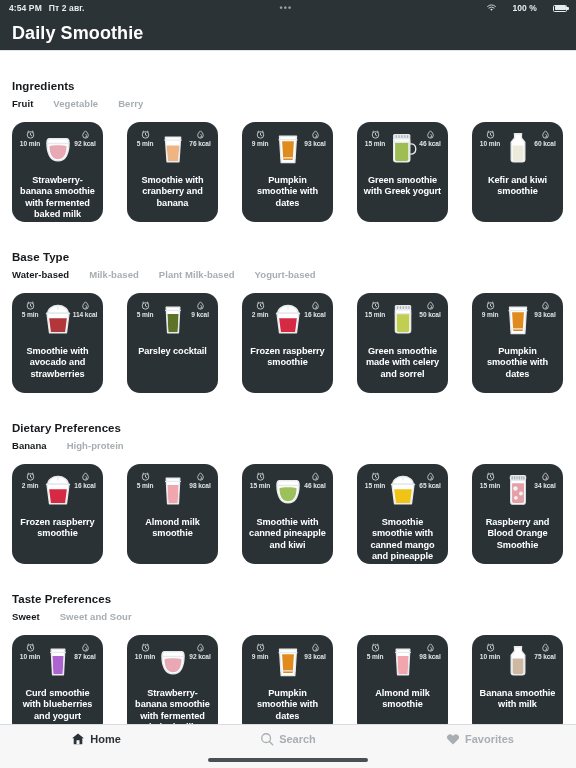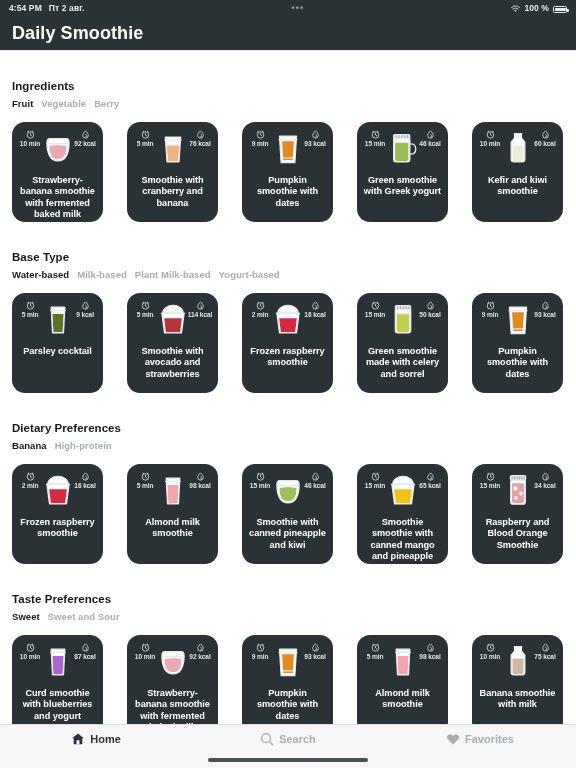--- a/index.html
+++ b/index.html
@@ -14,42 +14,42 @@
 
   
   .statusbar {
     height:16px; background:#2c3337; color:#e9ecee;
     display:flex; align-items:center; font-size:8.5px; font-weight:600;
     padding:0 9px; flex:0 0 16px; letter-spacing:.1px;
   }
   .sb-left { display:flex; align-items:center; gap:7px; }
   .sb-center { flex:1; display:flex; justify-content:center; align-items:center; }
   .sb-dots { letter-spacing:1.2px; color:#9aa2a7; font-size:9px; line-height:1; }
-  .sb-right { display:flex; align-items:flex-end; gap:4px; }
+  .sb-right { display:flex; align-items:center; gap:16px; }
   .wifi-ic { width:9px; height:8px; display:block; }
   .batt { width:14px; height:7px; border:1px solid #e9ecee; border-radius:1.5px; position:relative; }
   .batt::after { content:""; position:absolute; right:-2.5px; top:1.7px; width:1.4px; height:3px; background:#e9ecee; border-radius:0 1px 1px 0; }
   .batt-fill { position:absolute; left:.7px; top:.7px; bottom:.7px; width:11.4px; background:#e9ecee; border-radius:.8px; }
 
   
   .navbar {
     flex:0 0 35px; background:#2c3337; display:flex; align-items:center;
     padding:0 12px; border-bottom:1px solid #e2e5e7;
   }
   .nav-title { font-size:18px; font-weight:700; color:#ffffff; letter-spacing:.1px; }
 
   
   .content { flex:1 1 auto; background:#fff; overflow:hidden; position:relative; }
 
   .section { padding-top:29px; }
   .sec-title {
     font-size:11.5px; font-weight:700; color:#16191c; padding:0 12px;
     letter-spacing:.05px;
   }
-  .chips { display:flex; gap:8px; padding:6px 12px 0 12px; align-items:baseline; }
+  .chips { display:flex; gap:20px; padding:6px 12px 0 12px; align-items:baseline; }
   .chip { font-size:9.5px; color:#a7adb1; font-weight:700; white-space:nowrap; letter-spacing:.05px; }
   .chip.active { color:#15191c; font-weight:700; }
 
   .row {
     display:flex; gap:24px; padding:13px 0 0 12px; overflow:hidden;
   }
   .card {
     flex:0 0 91px; width:91px; height:100px; background:#2b3236;
     border-radius:13px; padding:8px 6px 0 6px; display:flex; flex-direction:column;
     align-items:center; position:relative; overflow:hidden;
@@ -338,66 +338,66 @@
                 </span>
                 <span class="tx">5 min</span>
               </div>
               <div class="meta">
                 <span>
                   <svg class="ic" viewBox="0 0 14 14">
                     <path d="M7 1.3c2.6 2.5 4.3 4.6 4.3 7A4.3 4.3 0 0 1 7 12.7a4.3 4.3 0 0 1-4.3-4.4c0-2.4 1.7-4.5 4.3-7z" fill="none" stroke="#d7dbde" stroke-width="1.3" stroke-linejoin="round"></path>
                     <path d="M7 6.4c1.1 1.1 1.8 2 1.8 3A1.8 1.8 0 0 1 7 11.2" fill="none" stroke="#d7dbde" stroke-width="1.2" stroke-linecap="round"></path>
                   </svg>
                 </span>
-                <span class="tx">9 kcal</span>
-              </div>
-            </div>
-            <div class="glass-wrap">
-              <svg class="glass" viewBox="0 0 40 46">
-        <path d="M12 8h16l-1.6 30H13.6L12 8z" fill="#ffffff"></path>
-        <path d="M13.4 16h13.2l-1.2 21H14.6L13.4 16z" fill="#5d7328"></path>
-        <path d="M12 8h16l-1.6 30H13.6L12 8z" stroke="#e7eaec" stroke-width="1.6" fill="none" stroke-linejoin="round" stroke-linecap="round"></path>
-        <path d="M11.4 11.6h17.2" stroke="#e7eaec" stroke-width="1.6" fill="none" stroke-linejoin="round" stroke-linecap="round"></path>
-      </svg>
-            </div>
-            <div class="card-name">Parsley cocktail</div>
-          </div>
-          <div class="card">
-            <div class="card-top">
-              <div class="meta">
-                <span>
-                  <svg class="ic" viewBox="0 0 14 14">
-                    <circle cx="7" cy="7.6" r="5.1" fill="none" stroke="#d7dbde" stroke-width="1.3"></circle>
-                    <path d="M7 4.8v3l2 1.3" stroke="#d7dbde" stroke-width="1.3" fill="none" stroke-linecap="round"></path>
-                    <path d="M4.2 1.6 2.4 3.2M9.8 1.6l1.8 1.6" stroke="#d7dbde" stroke-width="1.3" stroke-linecap="round"></path>
-                  </svg>
-                </span>
-                <span class="tx">5 min</span>
-              </div>
-              <div class="meta">
-                <span>
-                  <svg class="ic" viewBox="0 0 14 14">
-                    <path d="M7 1.3c2.6 2.5 4.3 4.6 4.3 7A4.3 4.3 0 0 1 7 12.7a4.3 4.3 0 0 1-4.3-4.4c0-2.4 1.7-4.5 4.3-7z" fill="none" stroke="#d7dbde" stroke-width="1.3" stroke-linejoin="round"></path>
-                    <path d="M7 6.4c1.1 1.1 1.8 2 1.8 3A1.8 1.8 0 0 1 7 11.2" fill="none" stroke="#d7dbde" stroke-width="1.2" stroke-linecap="round"></path>
-                  </svg>
-                </span>
                 <span class="tx">114 kcal</span>
               </div>
             </div>
             <div class="glass-wrap">
               <svg class="glass" viewBox="0 0 40 46">
         <path d="M8 15a12 9 0 0 1 24 0z" fill="#ffffff" stroke="#e7eaec" stroke-width="1.6" stroke-linejoin="round" stroke-linecap="round"></path>
         <path d="M7 15h26l-3 23H10L7 15z" fill="#ffffff"></path>
         <path d="M9.6 21h20.8l-2 16H11.6L9.6 21z" fill="#b2363a"></path>
         <path d="M7 15h26l-3 23H10L7 15z" stroke="#e7eaec" stroke-width="1.6" fill="none" stroke-linejoin="round" stroke-linecap="round"></path>
         <path d="M6.4 15.2h27.2" stroke="#e7eaec" stroke-width="1.6" fill="none" stroke-linejoin="round" stroke-linecap="round"></path>
         <path d="M20 6v4" stroke="#e7eaec" stroke-width="1.6" fill="none" stroke-linejoin="round" stroke-linecap="round"></path>
       </svg>
             </div>
             <div class="card-name">Smoothie with avocado and strawberries</div>
+          </div>
+          <div class="card">
+            <div class="card-top">
+              <div class="meta">
+                <span>
+                  <svg class="ic" viewBox="0 0 14 14">
+                    <circle cx="7" cy="7.6" r="5.1" fill="none" stroke="#d7dbde" stroke-width="1.3"></circle>
+                    <path d="M7 4.8v3l2 1.3" stroke="#d7dbde" stroke-width="1.3" fill="none" stroke-linecap="round"></path>
+                    <path d="M4.2 1.6 2.4 3.2M9.8 1.6l1.8 1.6" stroke="#d7dbde" stroke-width="1.3" stroke-linecap="round"></path>
+                  </svg>
+                </span>
+                <span class="tx">5 min</span>
+              </div>
+              <div class="meta">
+                <span>
+                  <svg class="ic" viewBox="0 0 14 14">
+                    <path d="M7 1.3c2.6 2.5 4.3 4.6 4.3 7A4.3 4.3 0 0 1 7 12.7a4.3 4.3 0 0 1-4.3-4.4c0-2.4 1.7-4.5 4.3-7z" fill="none" stroke="#d7dbde" stroke-width="1.3" stroke-linejoin="round"></path>
+                    <path d="M7 6.4c1.1 1.1 1.8 2 1.8 3A1.8 1.8 0 0 1 7 11.2" fill="none" stroke="#d7dbde" stroke-width="1.2" stroke-linecap="round"></path>
+                  </svg>
+                </span>
+                <span class="tx">9 kcal</span>
+              </div>
+            </div>
+            <div class="glass-wrap">
+              <svg class="glass" viewBox="0 0 40 46">
+        <path d="M12 8h16l-1.6 30H13.6L12 8z" fill="#ffffff"></path>
+        <path d="M13.4 16h13.2l-1.2 21H14.6L13.4 16z" fill="#5d7328"></path>
+        <path d="M12 8h16l-1.6 30H13.6L12 8z" stroke="#e7eaec" stroke-width="1.6" fill="none" stroke-linejoin="round" stroke-linecap="round"></path>
+        <path d="M11.4 11.6h17.2" stroke="#e7eaec" stroke-width="1.6" fill="none" stroke-linejoin="round" stroke-linecap="round"></path>
+      </svg>
+            </div>
+            <div class="card-name">Parsley cocktail</div>
           </div>
           <div class="card">
             <div class="card-top">
               <div class="meta">
                 <span>
                   <svg class="ic" viewBox="0 0 14 14">
                     <circle cx="7" cy="7.6" r="5.1" fill="none" stroke="#d7dbde" stroke-width="1.3"></circle>
                     <path d="M7 4.8v3l2 1.3" stroke="#d7dbde" stroke-width="1.3" fill="none" stroke-linecap="round"></path>
                     <path d="M4.2 1.6 2.4 3.2M9.8 1.6l1.8 1.6" stroke="#d7dbde" stroke-width="1.3" stroke-linecap="round"></path>
                   </svg>

